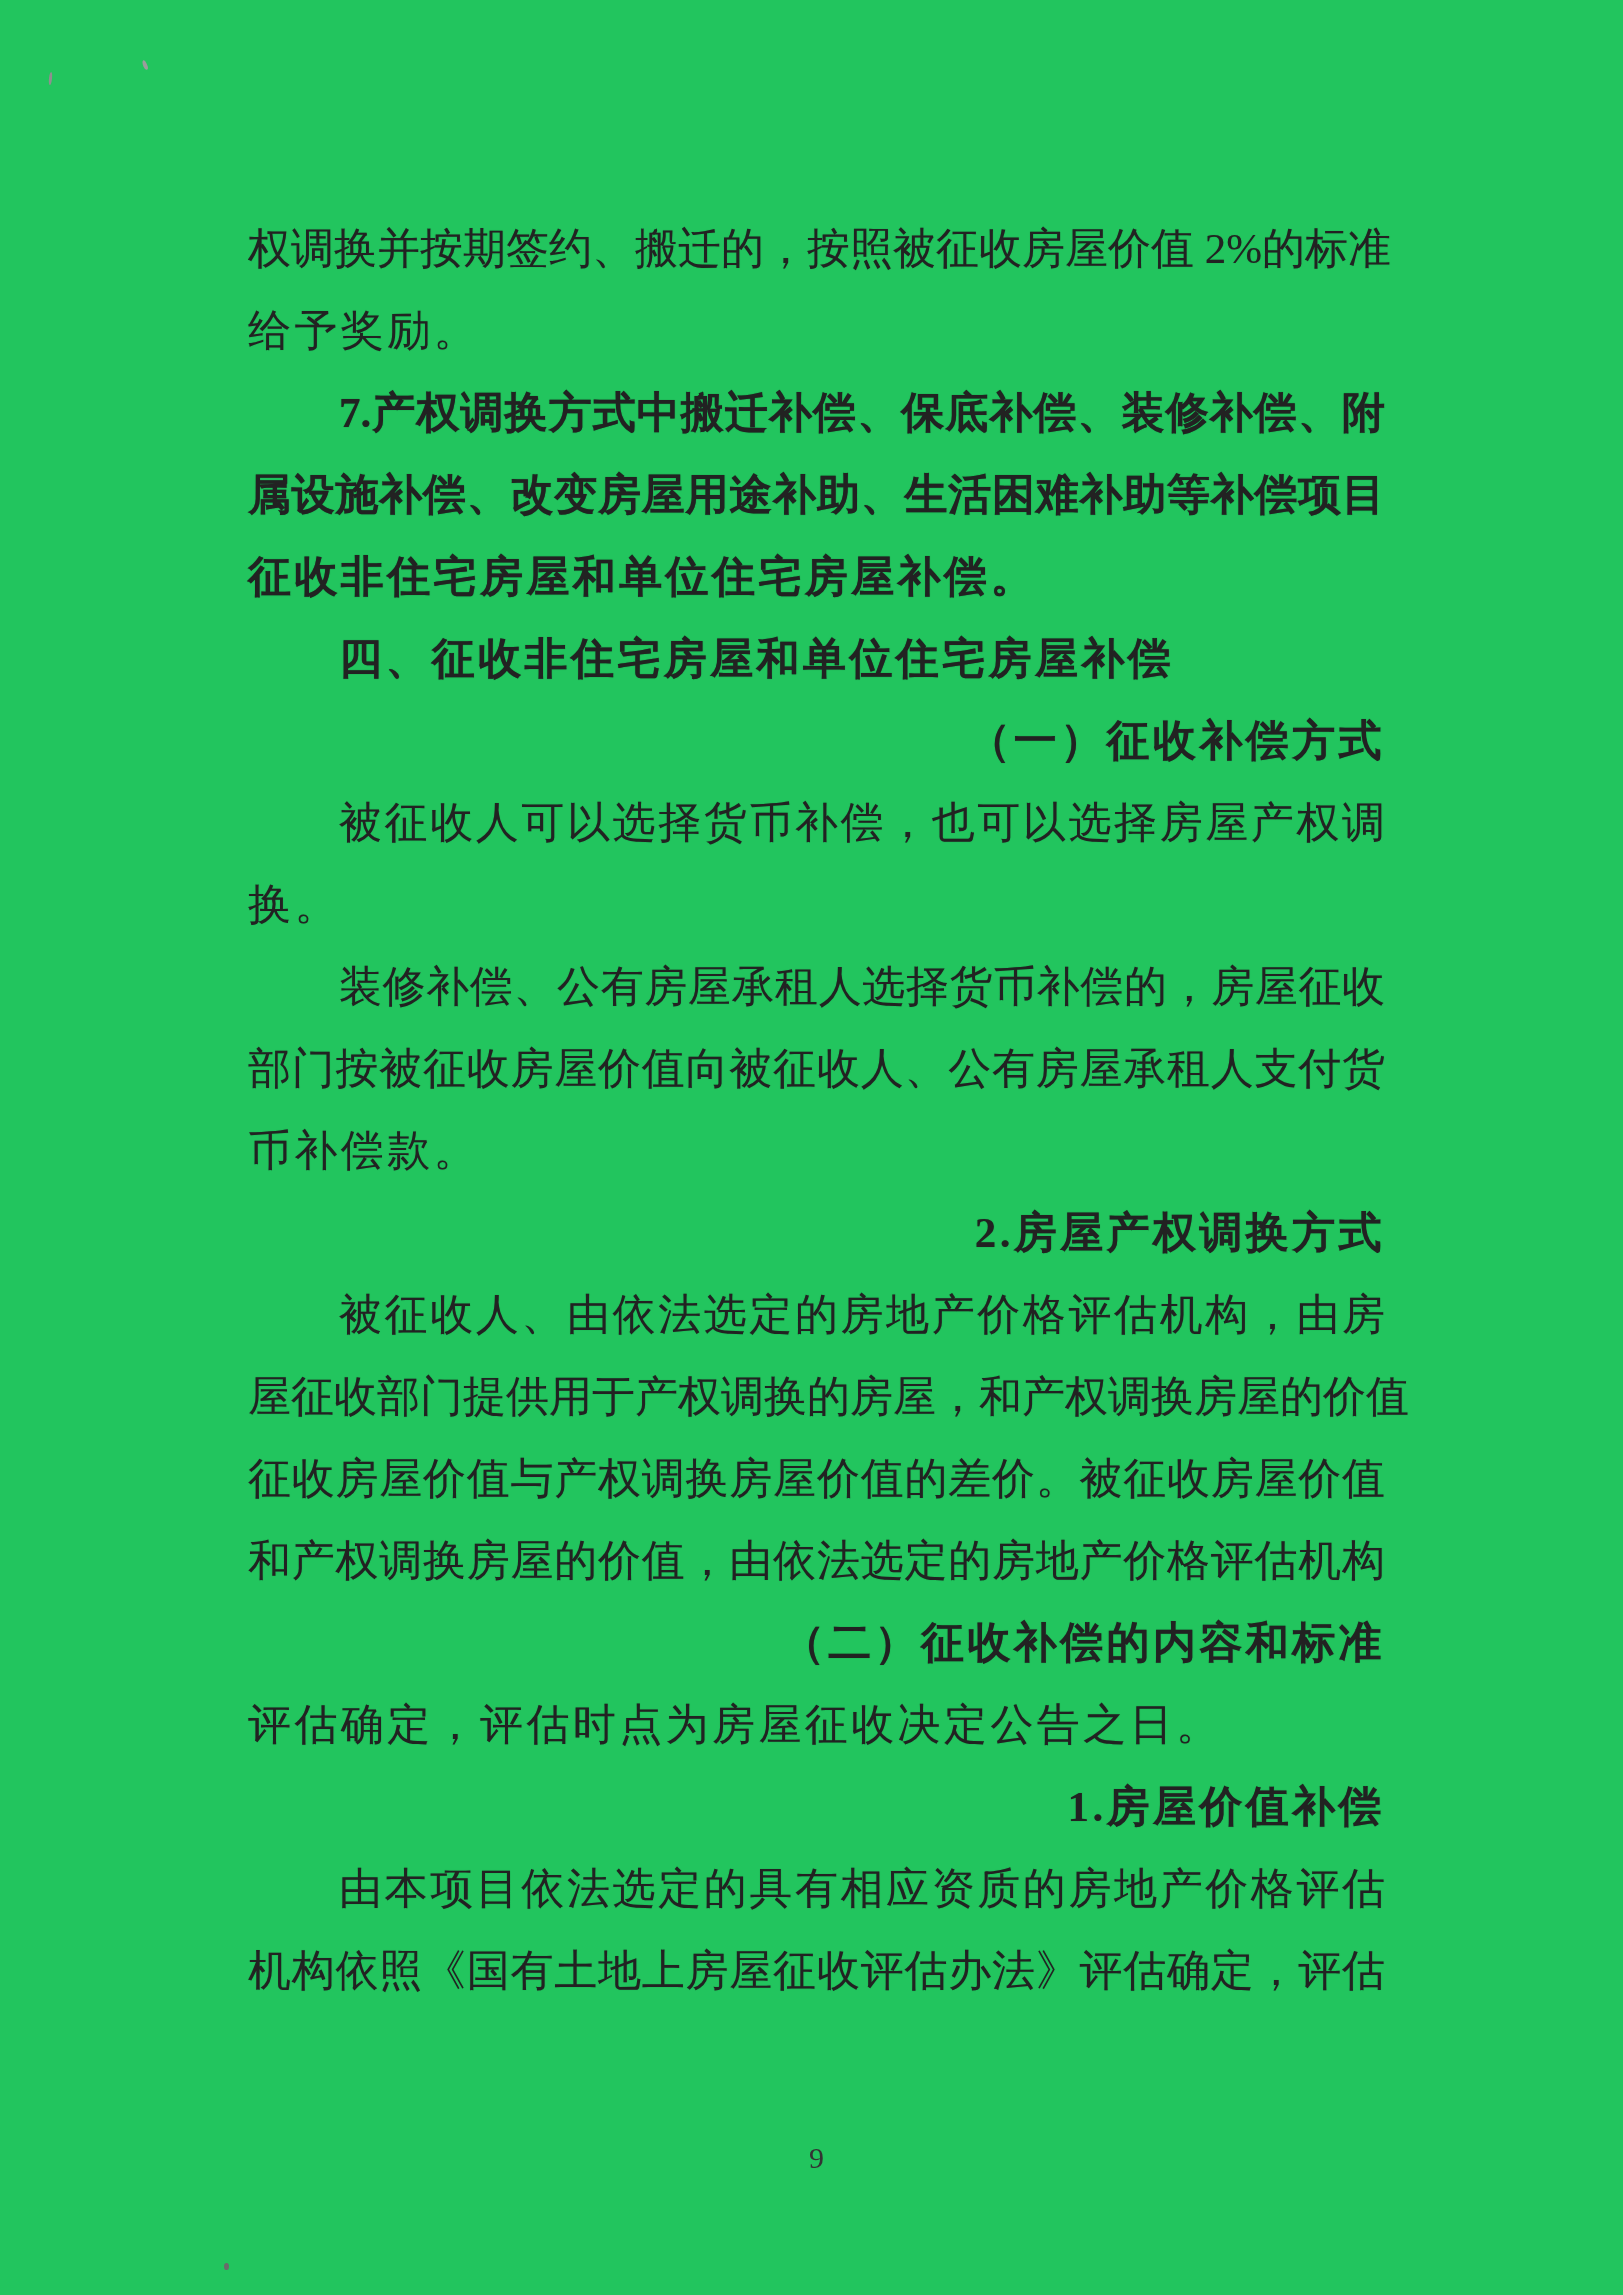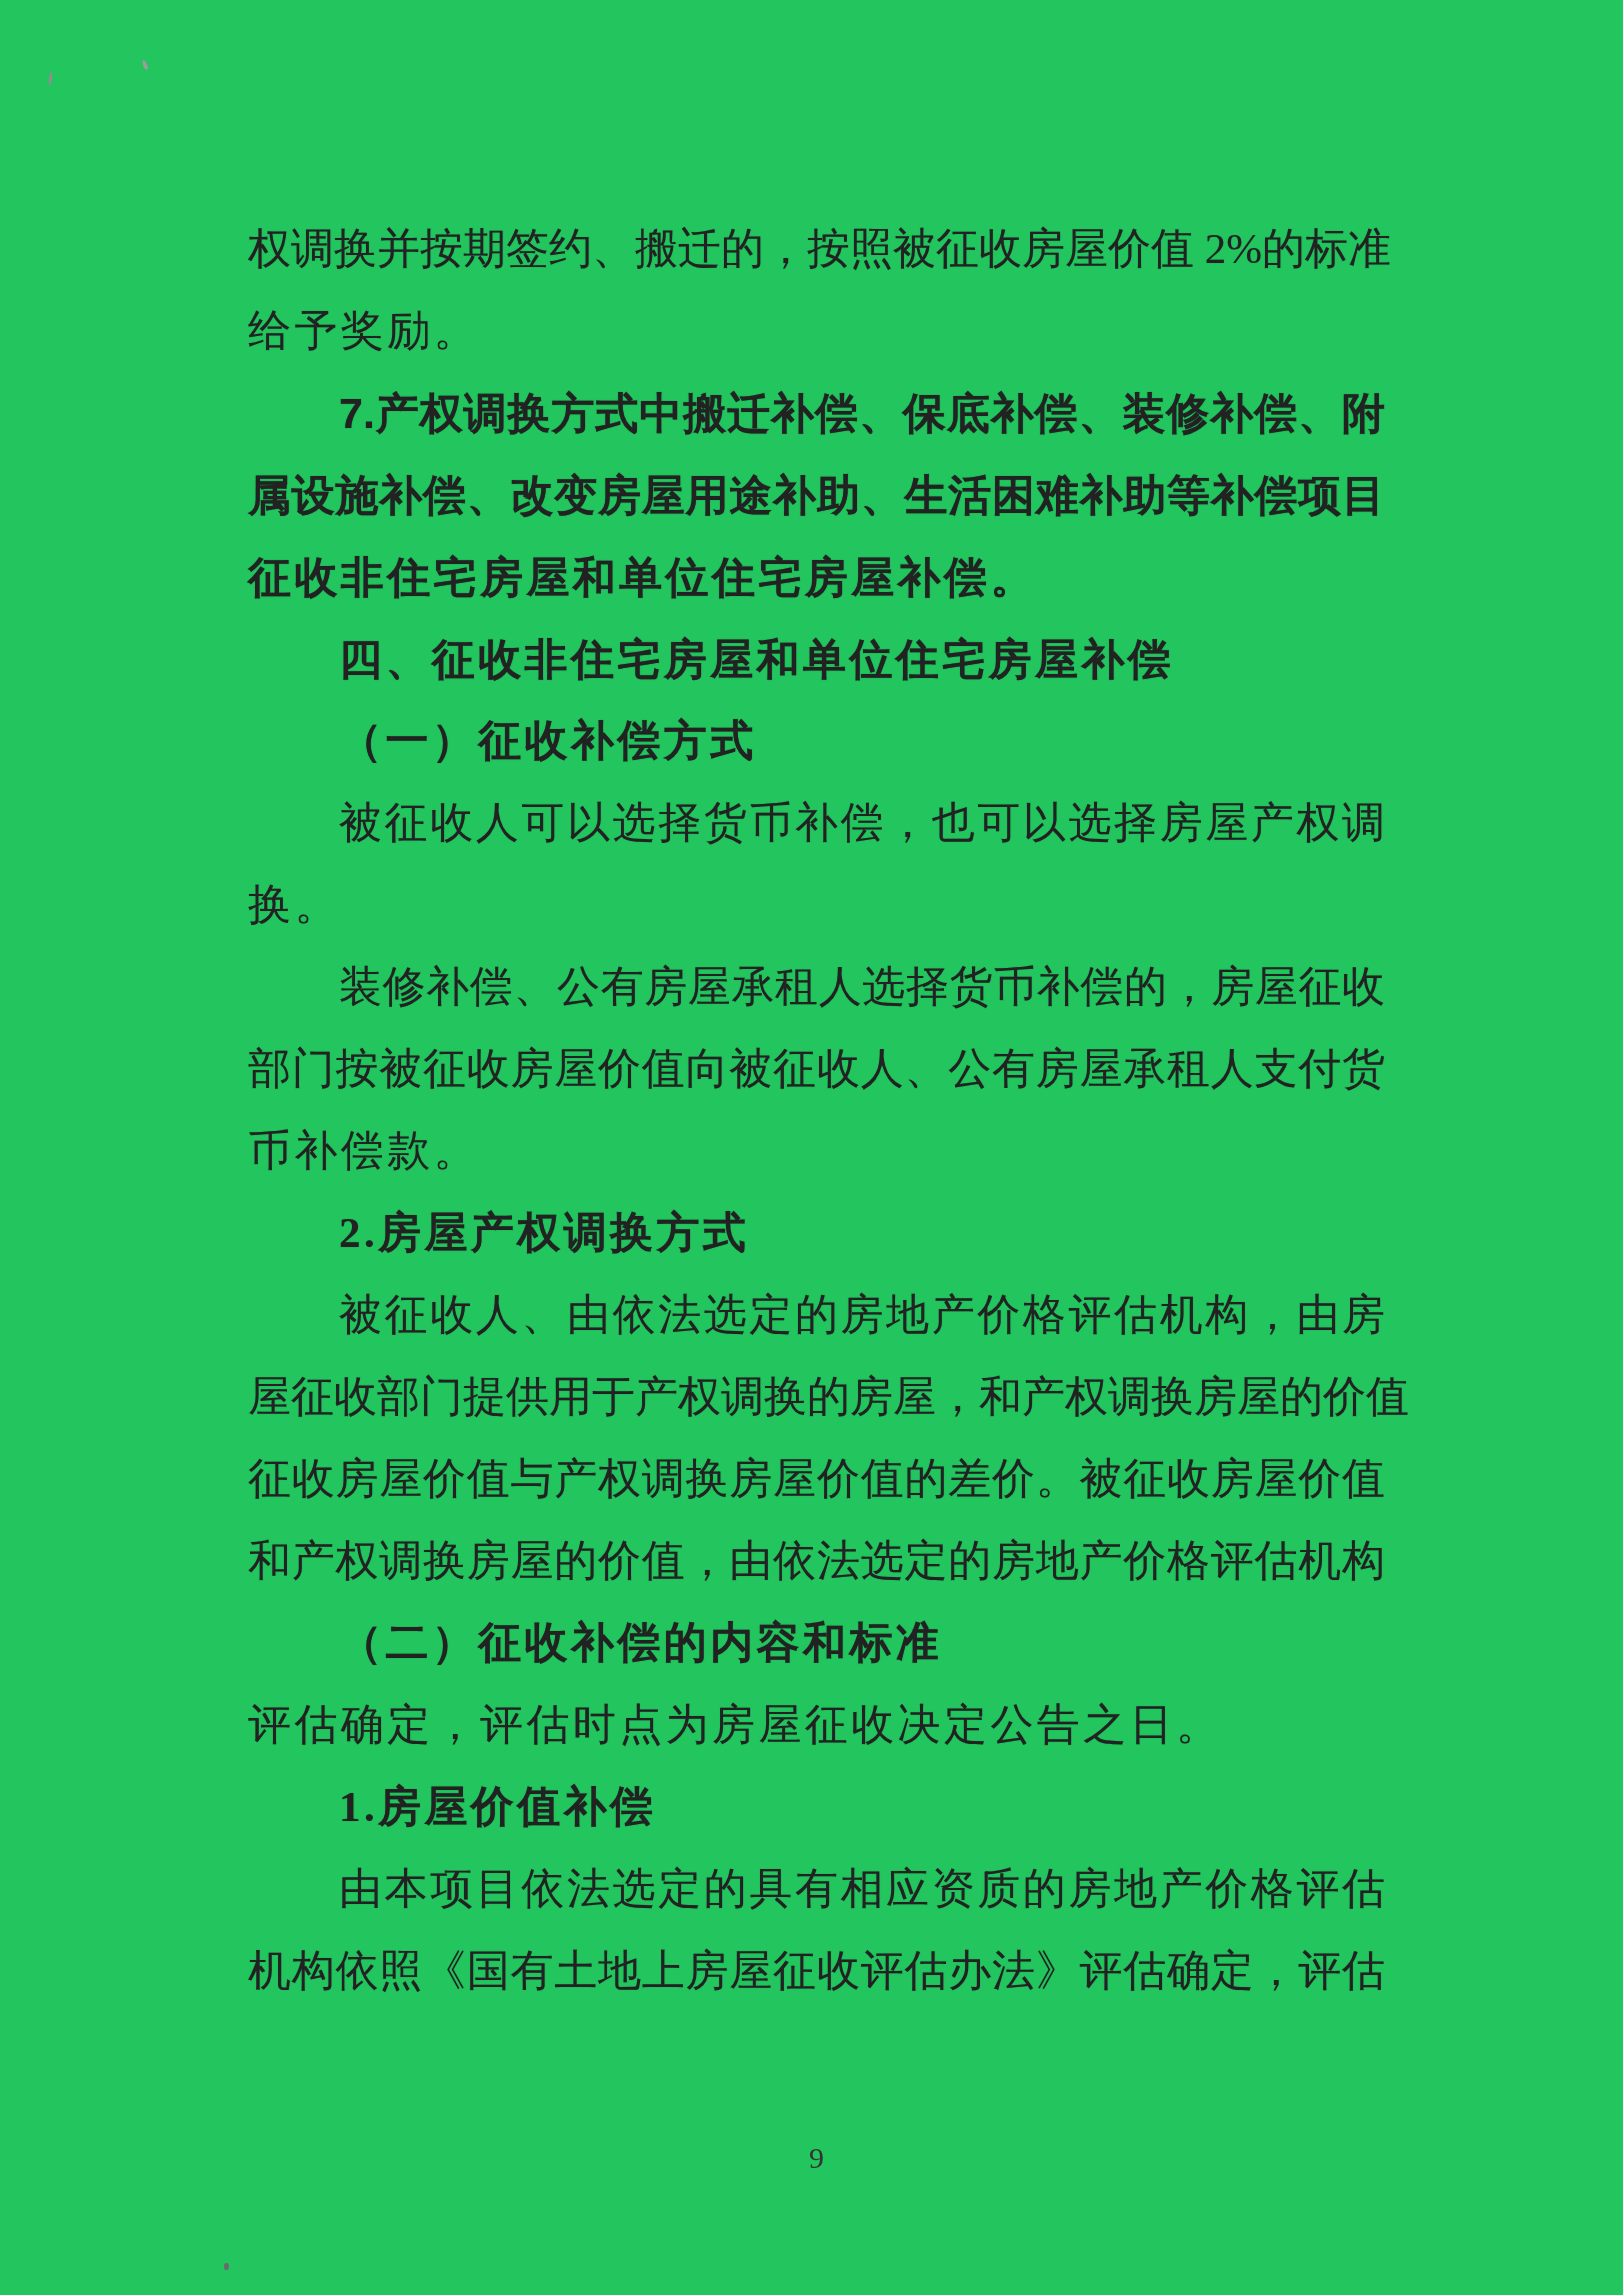--- a/index.html
+++ b/index.html
@@ -20,22 +20,22 @@
     height:82px;
     line-height:82px;
     white-space:nowrap;
     font-size:43px;
     text-shadow:0 0 1px rgba(20,20,20,.28);
   }
   .line:not(.j){letter-spacing:3.4px;}
   .j{text-align:justify;text-align-last:justify;}
   .ind{text-indent:91px;}
   .body{font-family:"Liberation Serif","DejaVu Serif",serif;font-weight:400;}
-  .hei{font-family:Liberation Sans, sans-serif;font-weight:700;text-shadow:0 0 1px rgba(0,0,0,.45);}
-  .kai{font-family:"Liberation Serif","DejaVu Serif",serif;font-weight:700;text-shadow:0 0 1px rgba(0,0,0,.35);}
+  .hei{font-family:Liberation Serif, serif;font-weight:700;text-shadow:0 0 1px rgba(0,0,0,.45);}
+  .kai{font-family:"Liberation Serif","DejaVu Serif",serif;font-weight:700;text-shadow:0 0 1px rgba(0,0,0,.35);text-align:right;}
   #page-number{
     position:absolute;
     left:248px;top:2131px;
     width:1137px;height:54px;
     line-height:54px;
     text-align:center;
     font-size:30px;
     color:#333;
     font-family:"Liberation Serif","DejaVu Serif",serif;
   }

